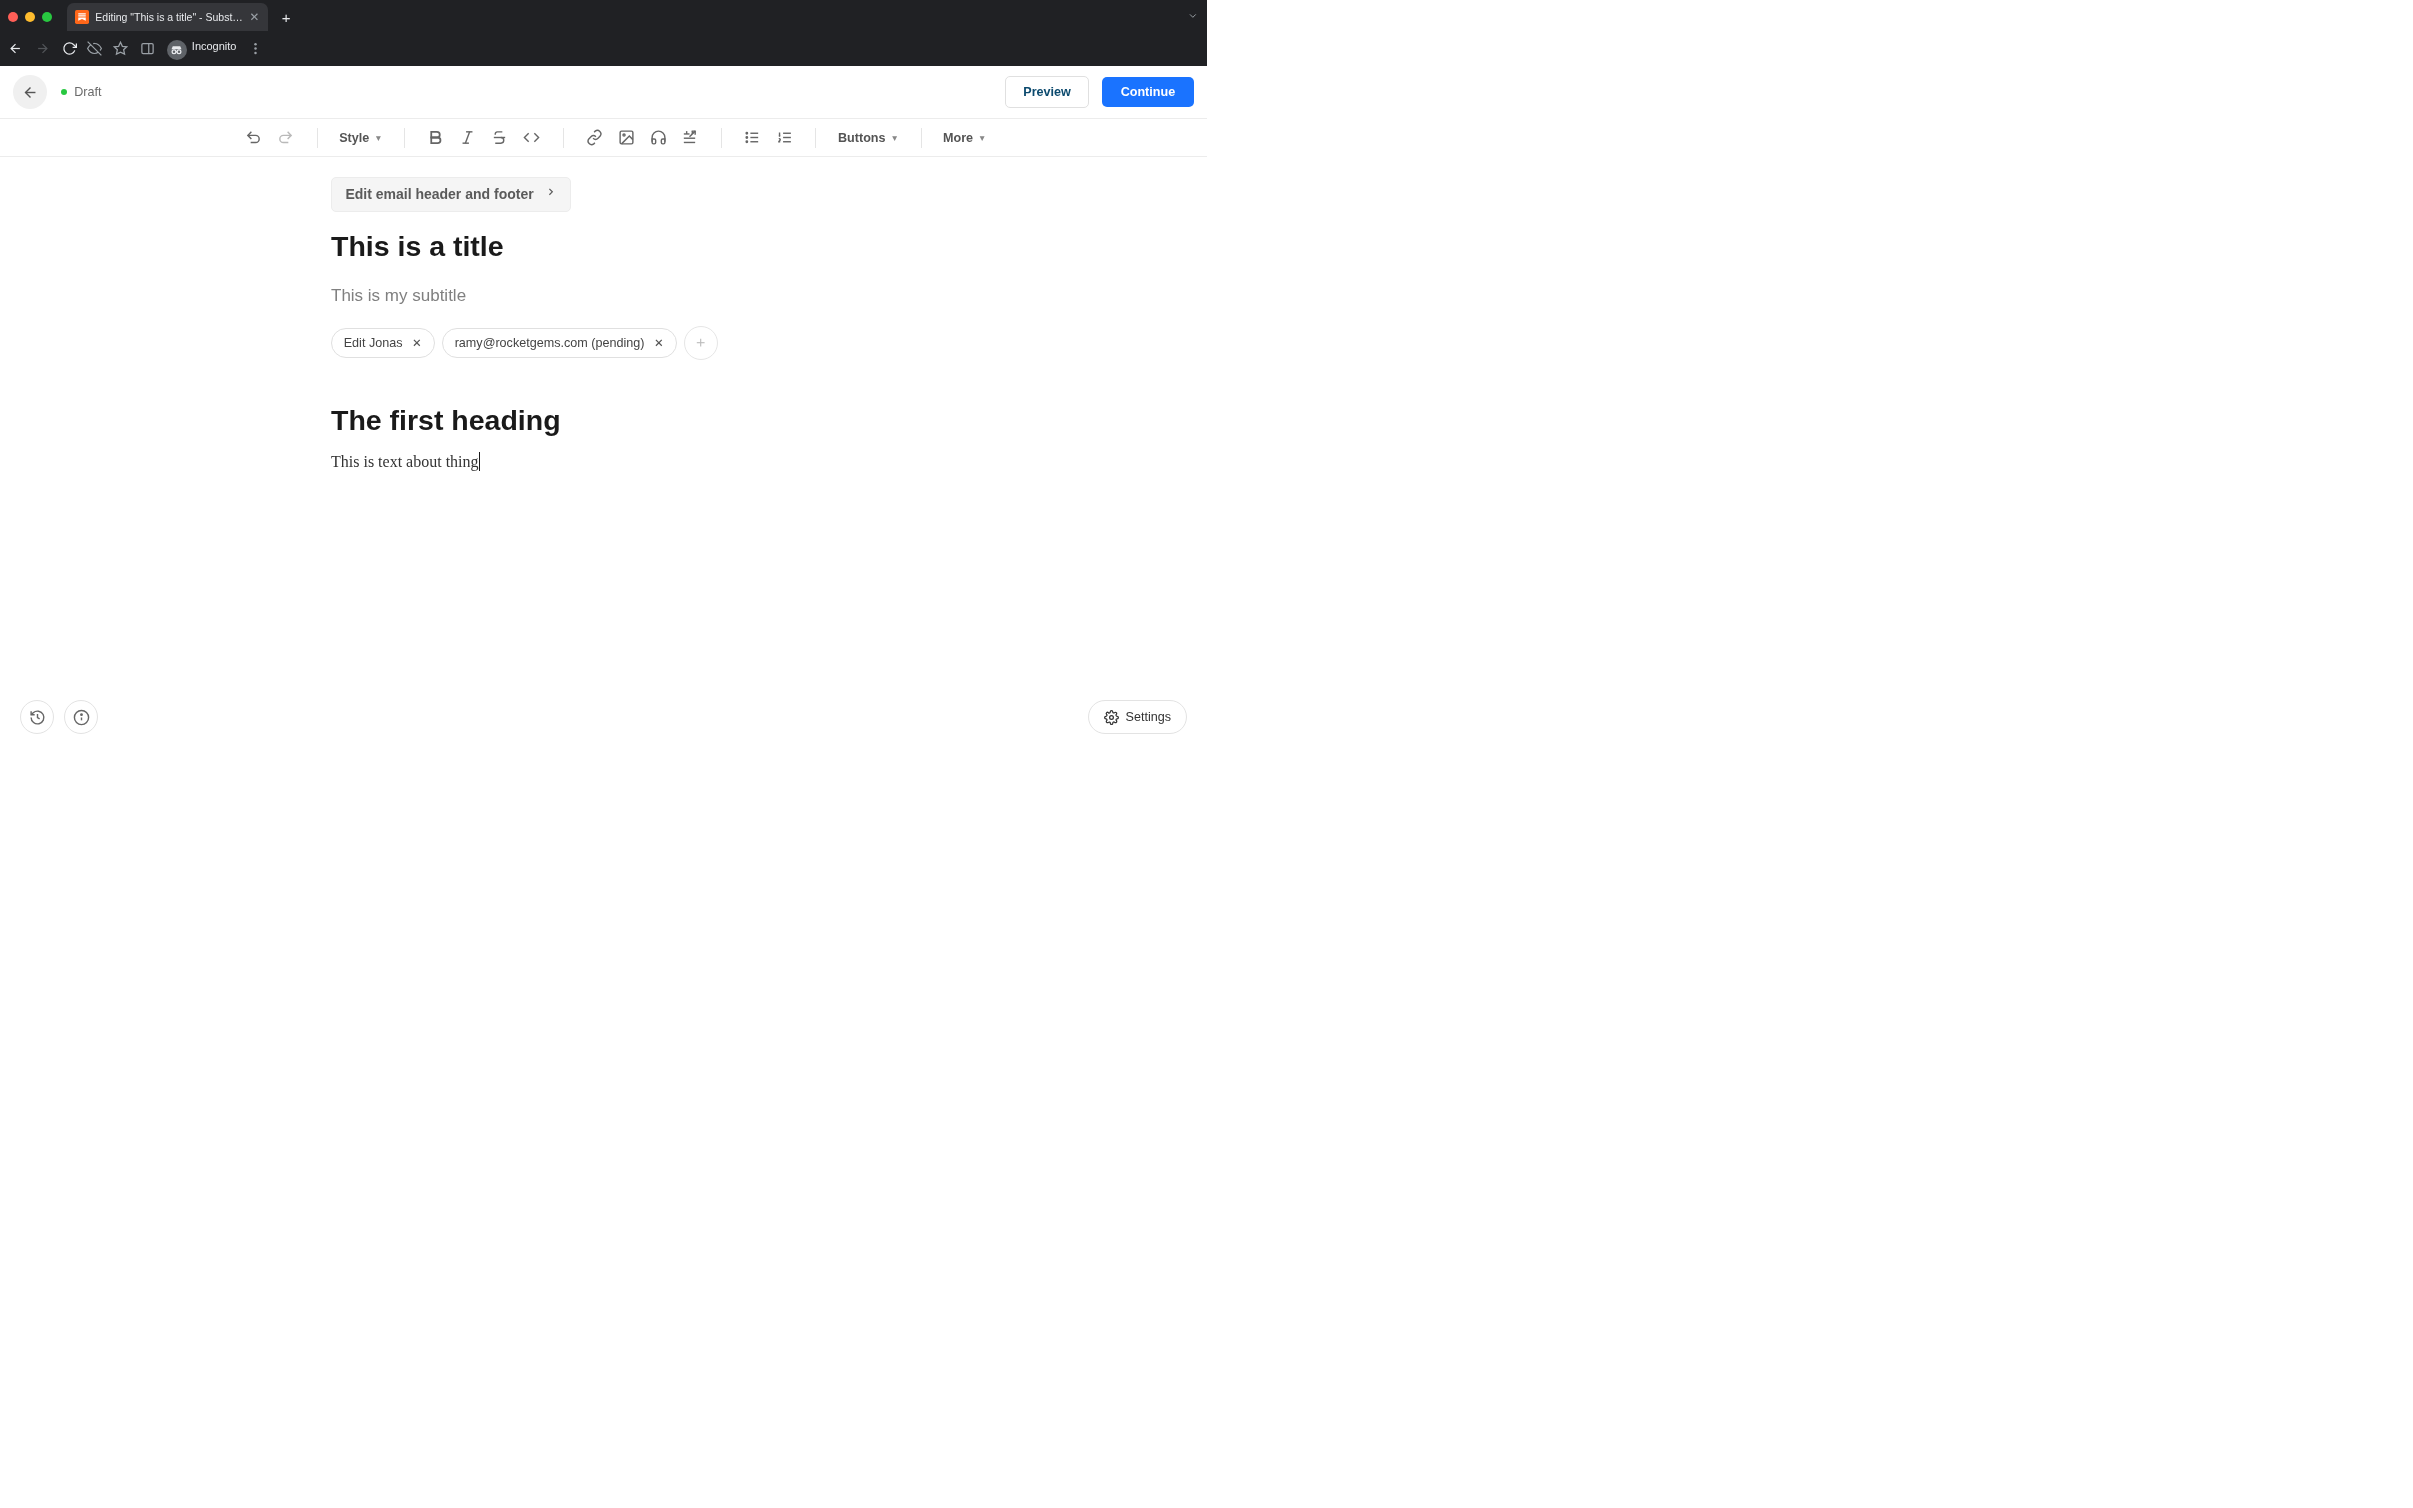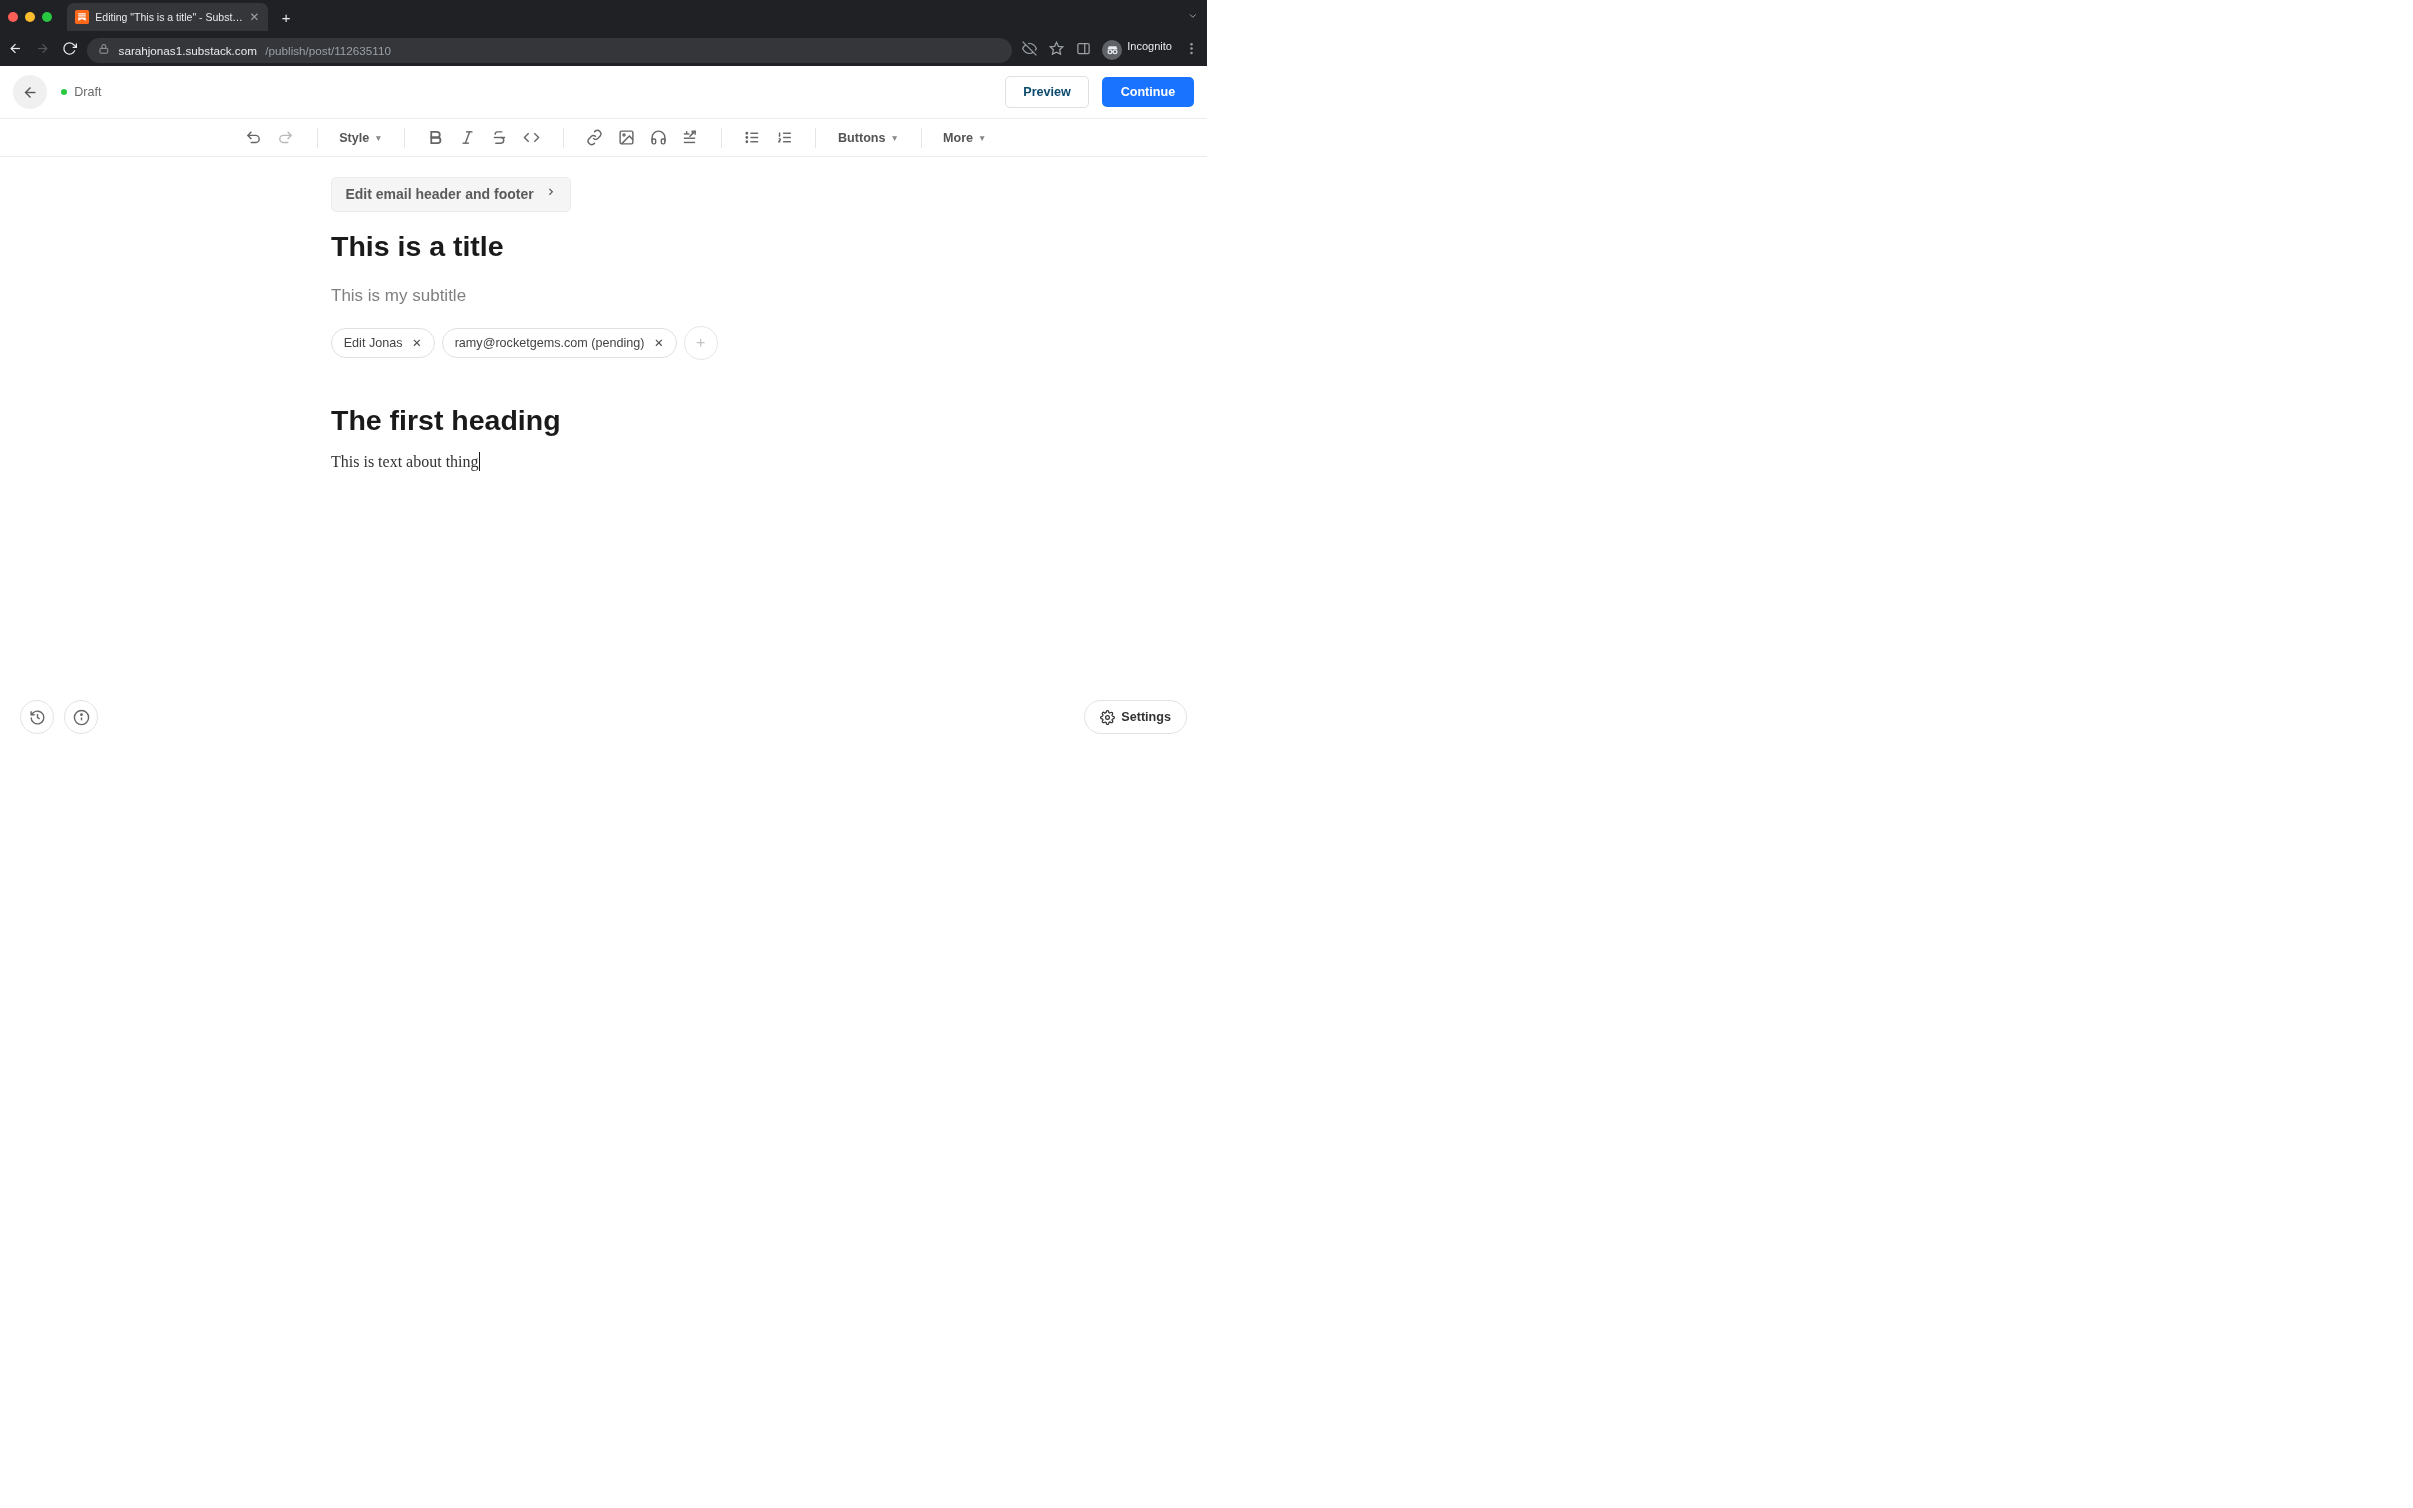--- a/index.html
+++ b/index.html
@@ -303,21 +303,21 @@
 .bottom-right {
   position: absolute;
   right: 20px;
   bottom: 20px;
 }
 .settings-pill {
   display: flex; align-items: center; gap: 6.7px;
   border: 0.8px solid #e3e3e3;
   border-radius: 837px;
   padding: 8.4px 15px;
-  font-weight: 700;
+  font-weight: 400;
   font-size: 12.6px;
   color: #333;
   background: #fff;
 }
 </style>
 </head>
 <body>
 
 <div class="browser-chrome">
   <div class="tab-strip">
@@ -349,30 +349,20 @@
             <polyline points="12 19 5 12 12 5"></polyline>
           </svg></span>
       <span class="disabled"><svg viewBox="0 0 24 24" fill="none" stroke="#9aa0a6" stroke-width="2">
             <line x1="5" y1="12" x2="19" y2="12"></line>
             <polyline points="12 5 19 12 12 19"></polyline>
           </svg></span>
       <span><svg viewBox="0 0 24 24" fill="none" stroke="#e8eaed" stroke-width="2">
             <polyline points="23 4 23 10 17 10"></polyline>
             <path d="M20.49 15a9 9 0 1 1-2.12-9.36L23 10"></path>
           </svg></span>
-    </div>
-    <div class="omnibox">
-      <span class="lock">
-        <svg width="11.7" height="11.7" viewBox="0 0 24 24" fill="none" stroke="currentColor" stroke-width="2">
-            <rect x="4" y="11" width="16" height="10" rx="2"></rect>
-            <path d="M8 11V7a4 4 0 0 1 8 0v4"></path>
-          </svg>
-      </span>
-      <span class="url-domain">sarahjonas1.substack.com</span>
-        <span class="url-path">/publish/post/112635110</span>
     </div>
     <div class="addr-right">
       <span><svg viewBox="0 0 24 24" fill="none" stroke="currentColor" stroke-width="2">
             <path d="M17.94 17.94A10 10 0 0 1 12 20C5 20 1 12 1 12a18 18 0 0 1 5.06-5.94M9.9 4.24A9 9 0 0 1 12 4c7 0 11 8 11 8a18 18 0 0 1-2.16 3.19"></path>
             <line x1="1" y1="1" x2="23" y2="23"></line>
           </svg></span>
       <span><svg viewBox="0 0 24 24" fill="none" stroke="currentColor" stroke-width="2">
             <polygon points="12 2 15 8.5 22 9.3 17 14 18.5 21 12 17.8 5.5 21 7 14 2 9.3 9 8.5 12 2"></polygon>
           </svg></span>
       <span><svg viewBox="0 0 24 24" fill="none" stroke="currentColor" stroke-width="2">

